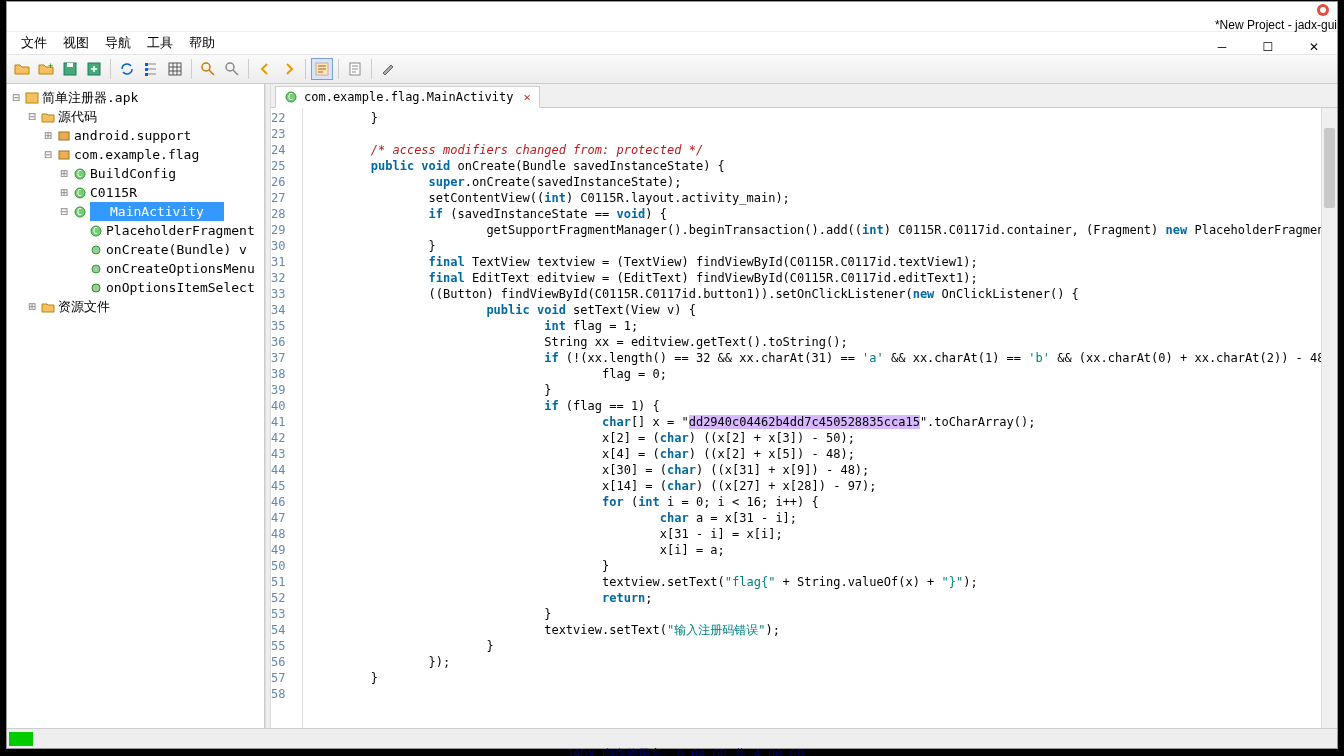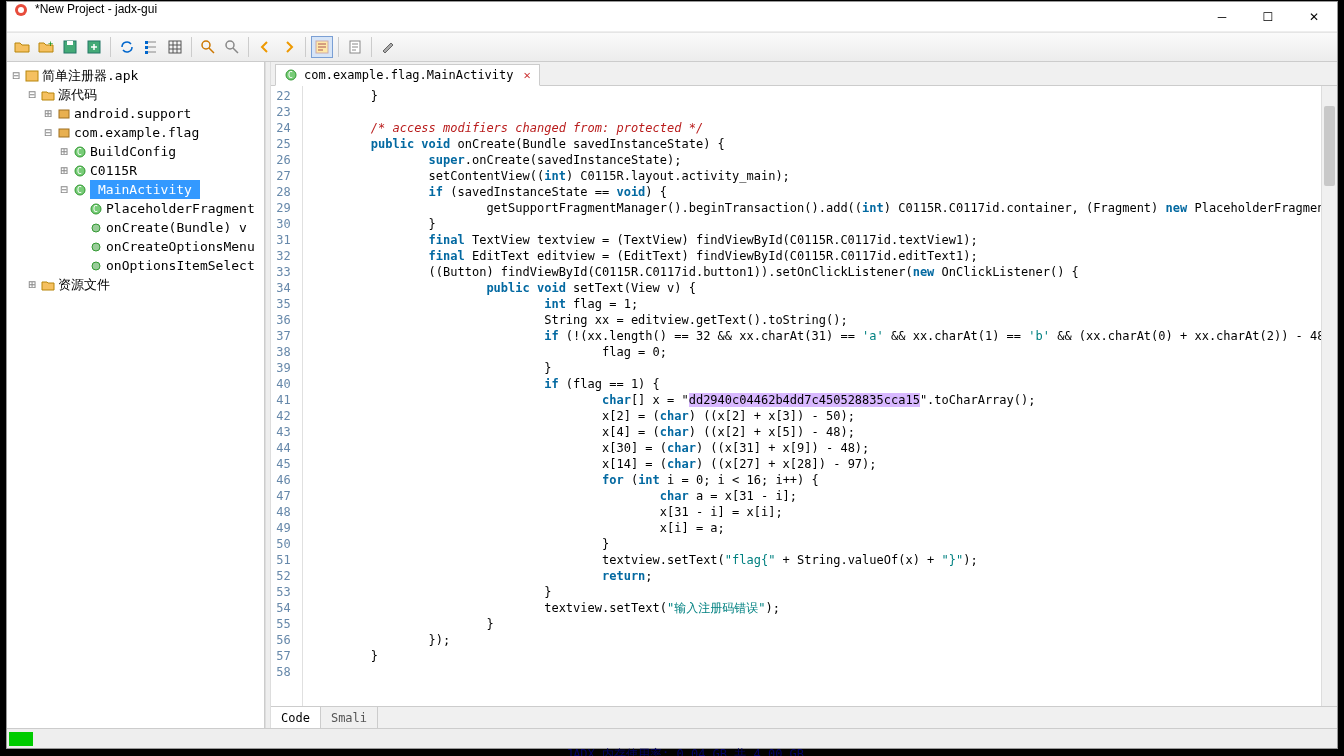--- a/index.html
+++ b/index.html
@@ -1,50 +1,50 @@
 <!DOCTYPE html>
 <html><head>
 <meta charset="utf-8">
 <style>
 * { box-sizing: border-box; margin: 0; padding: 0; }
 body { font-family: "Microsoft YaHei", Arial, sans-serif; font-size: 12px; background: #000; width: 1344px; height: 756px; overflow: hidden; }
 .window { position: absolute; left: 6px; top: 1px; width: 1332px; height: 748px; background: #fff; border: 1px solid #999; display: flex; flex-direction: column; }
-.titlebar { height: 30px; display: flex; align-items: flex-start; padding: 0 0 0 6px; background: #fff; border-bottom: 1px solid #eee; }
+.titlebar { height: 30px; display: flex; align-items: flex-end; padding: 0 0 0 6px; background: #fff; border-bottom: 1px solid #eee; flex-direction: column; }
 .titlebar .appicon { width: 16px; height: 16px; margin-right: 6px; display:inline-flex; }
 .titlebar .title { flex: 1; font-size: 12px; color: #000; }
 .winbtns { display: flex; }
 .winbtn { width: 46px; height: 30px; display: flex; align-items: center; justify-content: center; color: #000; }
 
 .menubar { height: 22px; display: flex; align-items: center; padding: 0 8px; gap: 4px; font-size: 13px; }
 .menubar span { padding: 2px 6px; cursor: default; }
 
 .toolbar { height: 30px; border-top:1px solid #e5e5e5; border-bottom: 1px solid #ccc; display: flex; align-items: center; padding: 0 4px; gap: 2px; background: linear-gradient(#fafafa,#ececec); }
 .tbtn { width: 22px; height: 22px; display:flex; align-items:center; justify-content:center; border:1px solid transparent; }
 .tbtn.active { border:1px solid #7a9fd4; background:#d7e5f7; }
 .tsep { width:1px; height:20px; background:#ccc; margin:0 3px; }
 
 .body { flex:1; display:flex; min-height:0; }
 .sidebar { width:258px; border-right:1px solid #ccc; overflow:hidden; font-family: Consolas, monospace; font-size: 13px; padding: 4px 0 0 4px; background:#fff; }
 .tree ul { list-style:none; padding-left: 16px; }
 .tree li { white-space: nowrap; line-height: 19px; }
 .tree .node { display:inline-flex; align-items:center; gap:3px; }
 .tree .exp { width:11px; text-align:center; color:#888; font-family: monospace; display:inline-block;}
-.tree .sel { background:#3399ff; color:#fff; padding:0 8px; }
+.tree .sel { background:#3399ff; color:#fff; padding:0 20px; }
 .ticon { display:inline-block; width:14px; height:14px; }
 
 .splitter { width:6px; background:#eee; border-left:1px solid #ddd; border-right:1px solid #ddd; cursor:col-resize; }
 
 .main { flex:1; display:flex; flex-direction:column; min-width:0; background:#fff;}
 .tabbar { height:24px; display:flex; align-items:flex-end; padding:2px 4px 0 4px; gap:4px; border-bottom:1px solid #ccc; background:#f0f0f0;}
 .tab { display:flex; align-items:center; gap:6px; height:22px; padding:0 8px; background:#fff; border:1px solid #ccc; border-bottom:1px solid #fff; font-family:"宋体",SimSun,monospace; font-size:12px; position:relative; top:1px;}
 .tab .tabicon { width:14px; height:14px; display:inline-flex;}
 .tab .closex { color:#c33; font-weight:bold; margin-left:4px; }
 
 .editor { flex:1; display:flex; min-height:0; position:relative;}
-.gutter { width:32px; background:#fff; border-right:1px solid #e0e0e0; text-align:center; color:#6688aa; font-family:Consolas,monospace; font-size:12px; line-height:16px; padding:2px 6px 0 0; user-select:none;}
+.gutter { width:32px; background:#fff; border-right:1px solid #e0e0e0; text-align:left; color:#6688aa; font-family:Consolas,monospace; font-size:12px; line-height:16px; padding:2px 6px 0 0; user-select:none;}
 .codewrap { flex:1; overflow:hidden; position:relative;}
 .code { font-family:Consolas,monospace; font-size:12px; line-height:16px; white-space:pre; padding:2px 0 0 10px; color:#000;}
 .vscroll { position:absolute; right:0; top:0; bottom:0; width:16px; background:#f0f0f0; border-left:1px solid #ddd;}
 .vthumb { position:absolute; left:2px; right:2px; top:20px; height:80px; background:#c8c8c8; border-radius:2px;}
 .k { color:#0369a1; font-weight:bold; } 
 .c { color:#b91c1c; font-style:italic; } 
 .s { color:#008080; } 
 .n { color:#000; } 
 .hl { background:#d8b8ff; }
 
@@ -68,20 +68,27 @@
         </svg>
     </span>
     <span class="title">*New Project - jadx-gui</span>
     <div class="winbtns">
       <div class="winbtn">─</div>
       <div class="winbtn">☐</div>
       <div class="winbtn close">✕</div>
     </div>
   </div>
 
+  <div class="menubar">
+    <span>文件</span>
+    <span>视图</span>
+    <span>导航</span>
+    <span>工具</span>
+    <span>帮助</span>
+  </div>
 
   <div class="toolbar">
     <div class="tbtn">
         <svg width="16" height="16">
           <path d="M1 4h5l2 2h7v7H1z" fill="#f5c060" stroke="#b8860b"></path>
         </svg>
       </div>
     <div class="tbtn">
         <svg width="16" height="16">
           <path d="M1 4h5l2 2h7v7H1z" fill="#f5c060" stroke="#b8860b"></path>
@@ -367,24 +374,20 @@
                 <span class="n">});</span>
         <span class="n">}</span>
 <span class="n"></span>
 </div>
           <div class="vscroll">
               <div class="vthumb"></div>
             </div>
         </div>
       </div>
 
-      <div class="bottomtabs">
-        <div class="btab">Code</div>
-        <div class="btab inactive">Smali</div>
-      </div>
     </div>
   </div>
 
   <div class="statusbar">
     <div class="bar"></div>
     <div class="mem">JADX 内存使用率: 0.04 GB 共 4.00 GB</div>
   </div>
 </div>
 
 </body></html>

